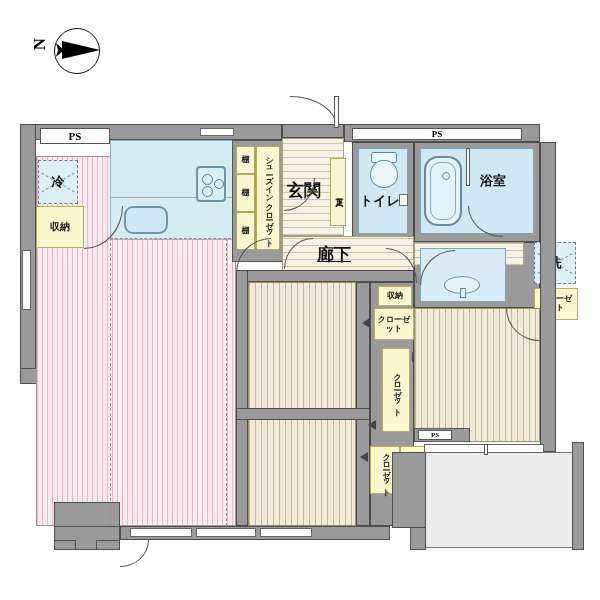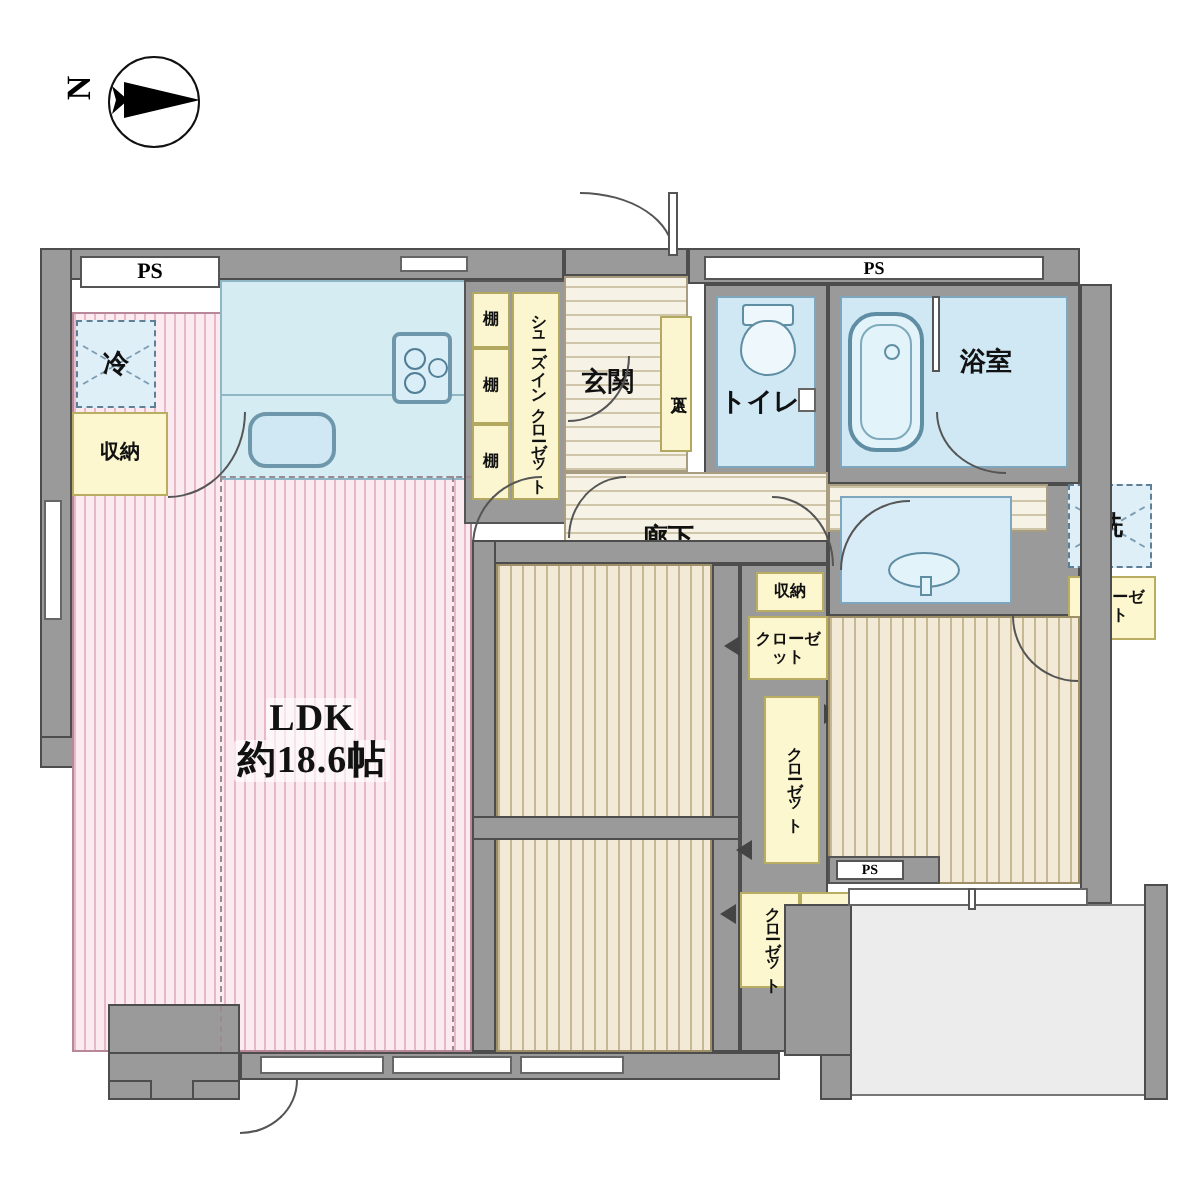--- a/index.html
+++ b/index.html
@@ -30,21 +30,21 @@
   .f-glass{background:#d6ecf3;border:1px solid #8fb6c4;}
   .f-closet{background:#fcf7cf;border:1px solid #b9ad62;}
   .f-closet2{background:#fbf6d0;border:1px solid #b3a85f;}
   .f-balc{background:#ececec;border:1px solid #777;}
   .f-white{background:#ffffff;border:1px solid #666;}
 
   
   .lbl{position:absolute;display:flex;align-items:center;justify-content:center;
        text-align:center;line-height:1.12;color:#111;white-space:nowrap;}
   .lbl-big{font-size:19px;font-weight:700;letter-spacing:.5px;}
-  .lbl-room{font-size:13px;font-weight:700;}
+  .lbl-room{font-size:17px;font-weight:700;}
   .lbl-md{font-size:13px;font-weight:700;}
   .lbl-sm{font-size:10px;font-weight:700;}
   .lbl-xs{font-size:8px;font-weight:700;}
   .lbl-ps{font-size:11px;font-weight:700;font-family:"Liberation Serif",serif;}
   .vert{writing-mode:vertical-rl;text-orientation:upright;}
   .two{display:flex;flex-direction:column;align-items:center;justify-content:center;}
 
   .haze{background:rgba(255,255,255,.62);padding:0 2px;border-radius:2px;}
 
   
@@ -124,24 +124,20 @@
     <div class="burner" style="left:16px;top:11px;width:8px;height:8px;"></div>
   </div>
 
   <div class="fx xbox" style="left:38px;top:160px;width:40px;height:44px;overflow:hidden;"></div>
   <div class="lbl lbl-md" style="left:38px;top:160px;width:40px;height:44px;">冷</div>
 
   <div class="ab f-closet" style="left:36px;top:206px;width:48px;height:42px;"></div>
   <div class="lbl lbl-sm" style="left:36px;top:206px;width:48px;height:42px;">収納</div>
   <div class="sw sw-br sw-o" style="left:84px;top:206px;width:38px;height:42px;"></div>
 
-  <div class="lbl two" style="left:96px;top:336px;width:120px;height:68px;">
-    <div class="lbl-big haze">LDK</div>
-    <div class="lbl-big haze">約18.6帖</div>
-  </div>
 
   <div class="ab wallthin" style="left:232px;top:140px;width:52px;height:122px;"></div>
   <div class="ab f-closet2" style="left:256px;top:146px;width:24px;height:104px;"></div>
   <div class="lbl lbl-xs vert" style="left:256px;top:146px;width:24px;height:104px;">シューズインクローゼット</div>
 
   <div class="ab f-closet2" style="left:236px;top:146px;width:19px;height:28px;"></div>
   <div class="lbl lbl-xs" style="left:236px;top:146px;width:19px;height:28px;">棚</div>
   <div class="ab f-closet2" style="left:236px;top:174px;width:19px;height:38px;"></div>
   <div class="lbl lbl-xs" style="left:236px;top:174px;width:19px;height:38px;">棚</div>
   <div class="ab f-closet2" style="left:236px;top:212px;width:19px;height:38px;"></div>
@@ -191,21 +187,21 @@
 
   <div class="fx xbox" style="left:534px;top:242px;width:42px;height:42px;overflow:hidden;"></div>
   <div class="lbl lbl-md" style="left:534px;top:242px;width:42px;height:42px;">洗</div>
 
   <div class="ab f-closet" style="left:534px;top:288px;width:44px;height:32px;"></div>
   <div class="lbl two lbl-xs" style="left:534px;top:288px;width:44px;height:32px;">
     <div style="font-size:8px;line-height:1.1;white-space:normal;width:40px;">クローゼット</div>
   </div>
 
   <div class="ab f-tile" style="left:282px;top:236px;width:132px;height:46px;"></div>
-  <div class="lbl lbl-room" style="left:304px;top:256px;width:60px;height:26px;text-decoration:underline;">廊下</div>
+  <div class="lbl lbl-room" style="left:304px;top:242px;width:60px;height:26px;text-decoration:underline;">廊下</div>
   <div class="sw sw-tl sw-o" style="left:236px;top:238px;width:34px;height:34px;"></div>
   <div class="sw sw-tl sw-o" style="left:284px;top:238px;width:28px;height:30px;"></div>
   <div class="sw sw-tr sw-o" style="left:386px;top:248px;width:30px;height:34px;"></div>
   <div class="sw sw-tl sw-o" style="left:420px;top:250px;width:34px;height:34px;"></div>
 
   <div class="ab wall" style="left:236px;top:270px;width:178px;height:12px;"></div>
   <div class="ab wall" style="left:236px;top:270px;width:12px;height:256px;"></div>
   <div class="ab wall" style="left:356px;top:282px;width:14px;height:244px;"></div>
   <div class="ab wall" style="left:370px;top:282px;width:44px;height:244px;"></div>
 

